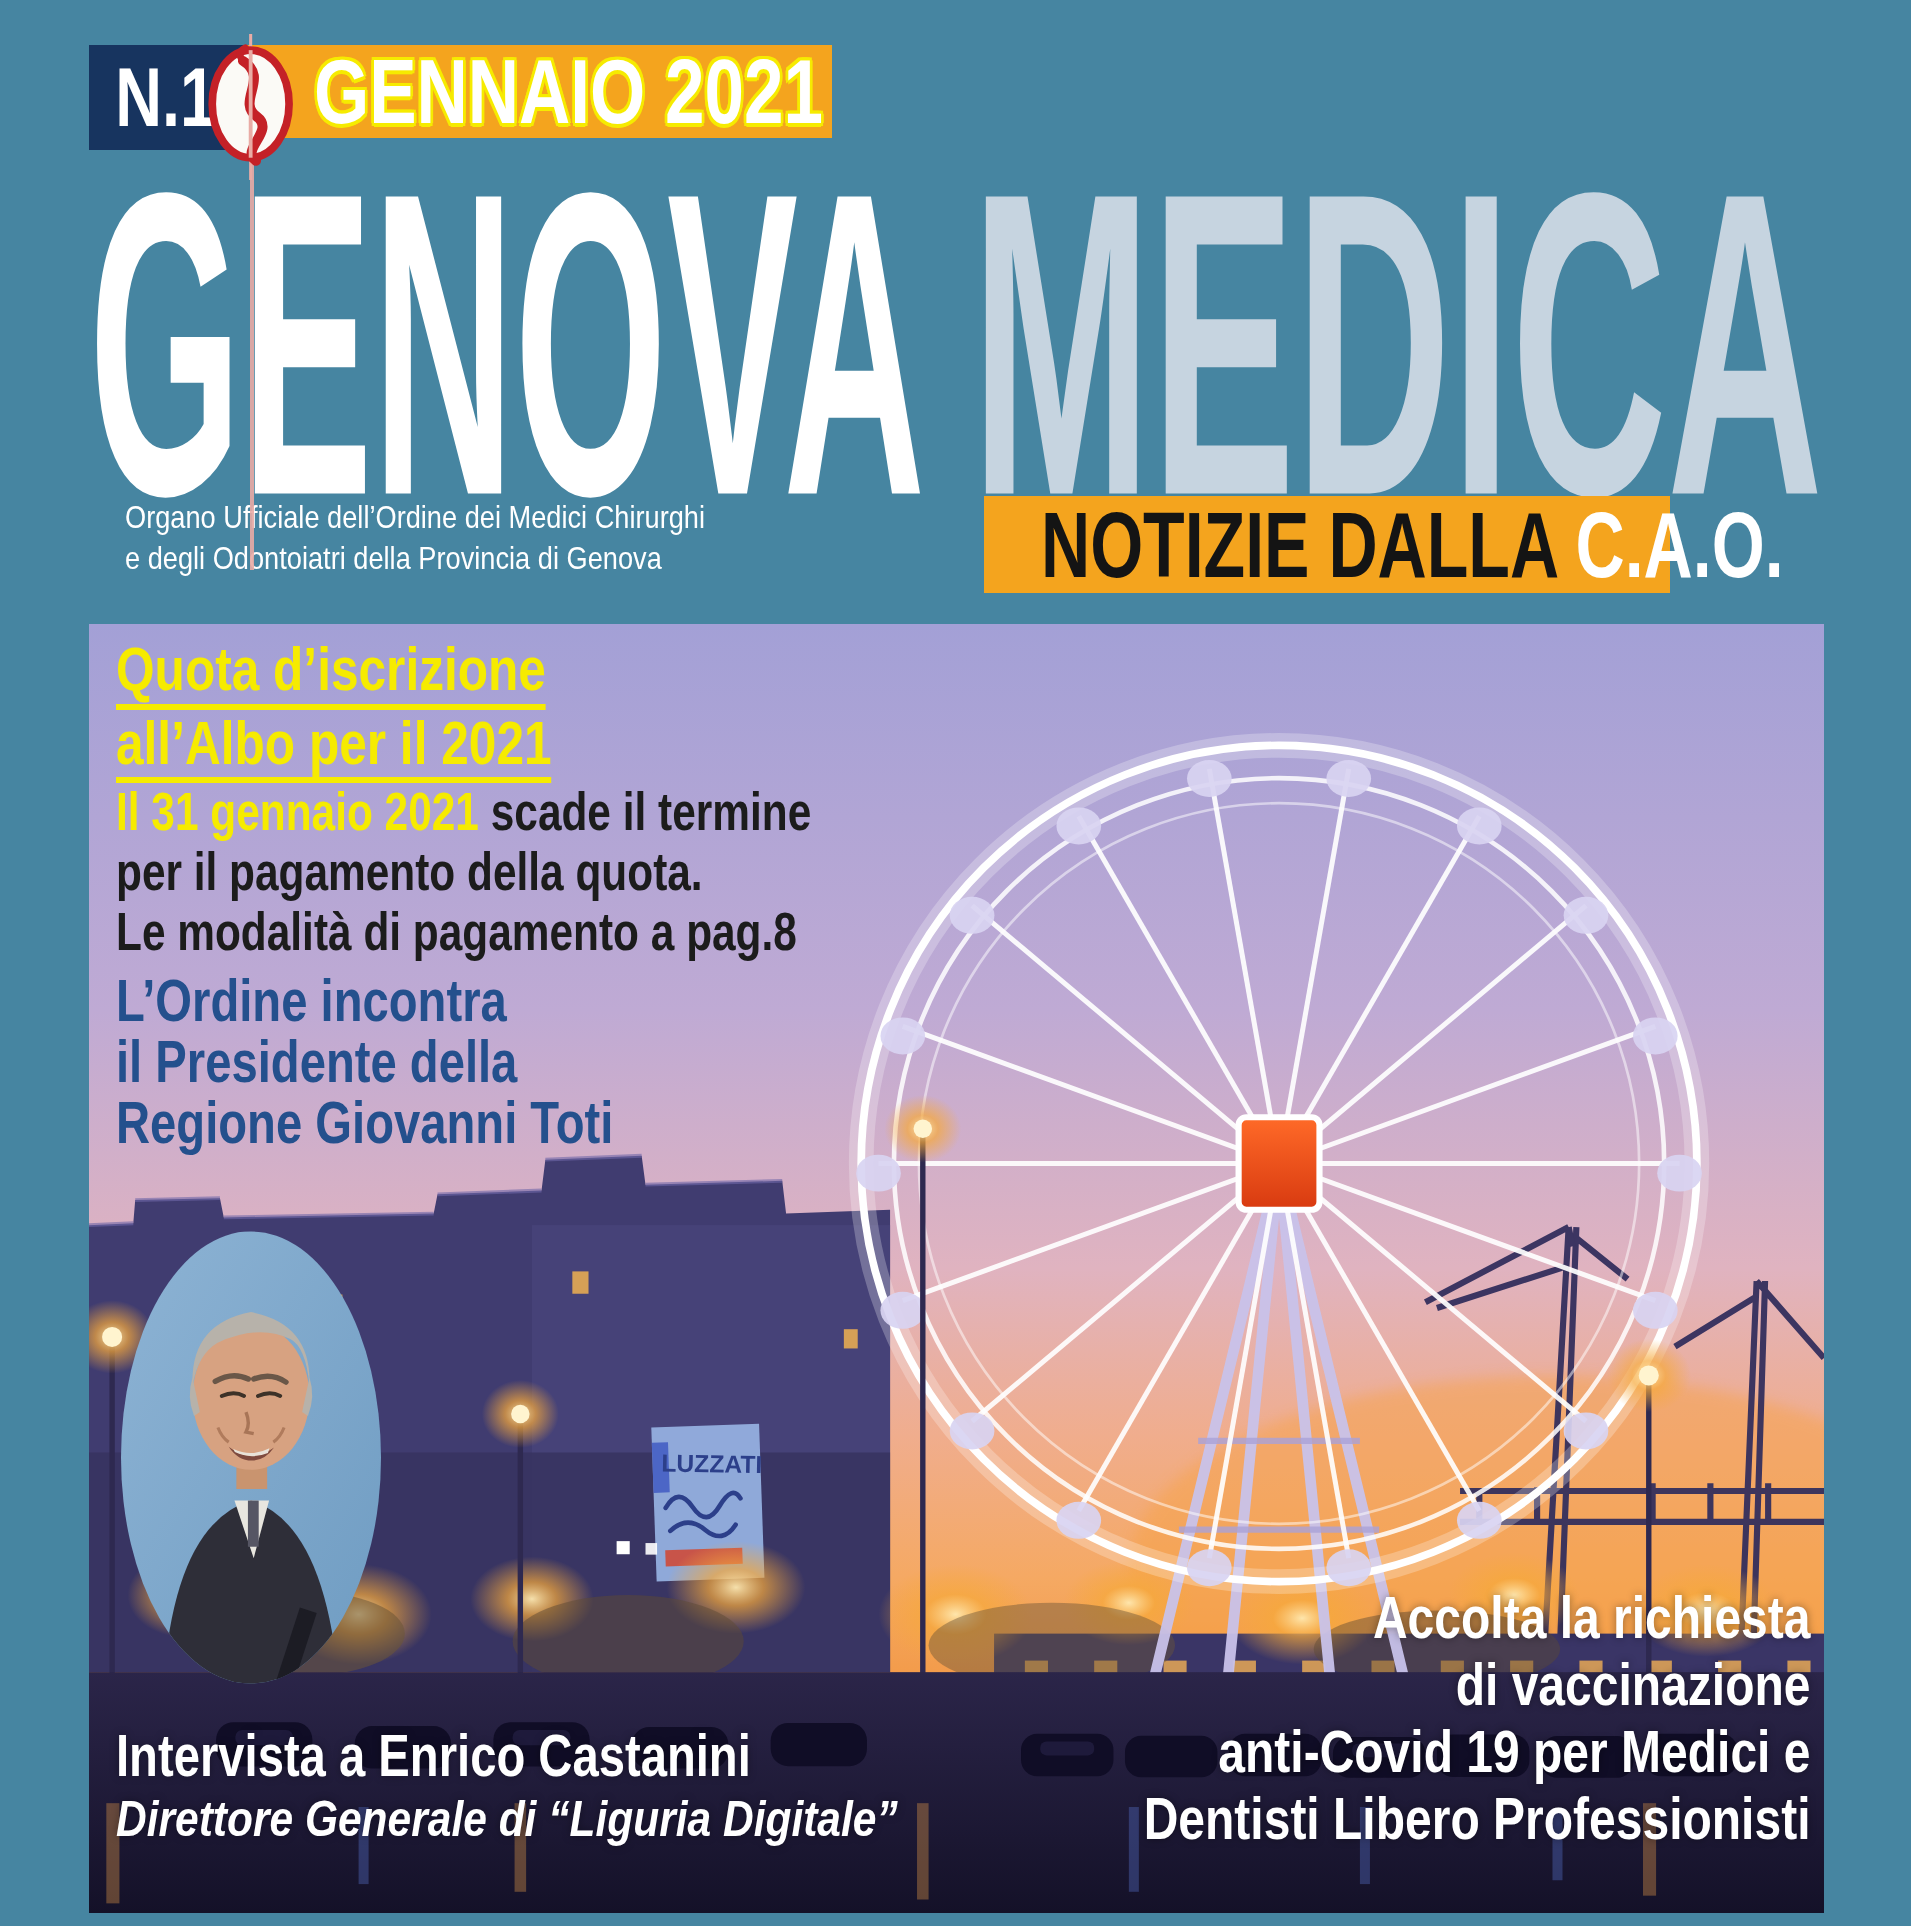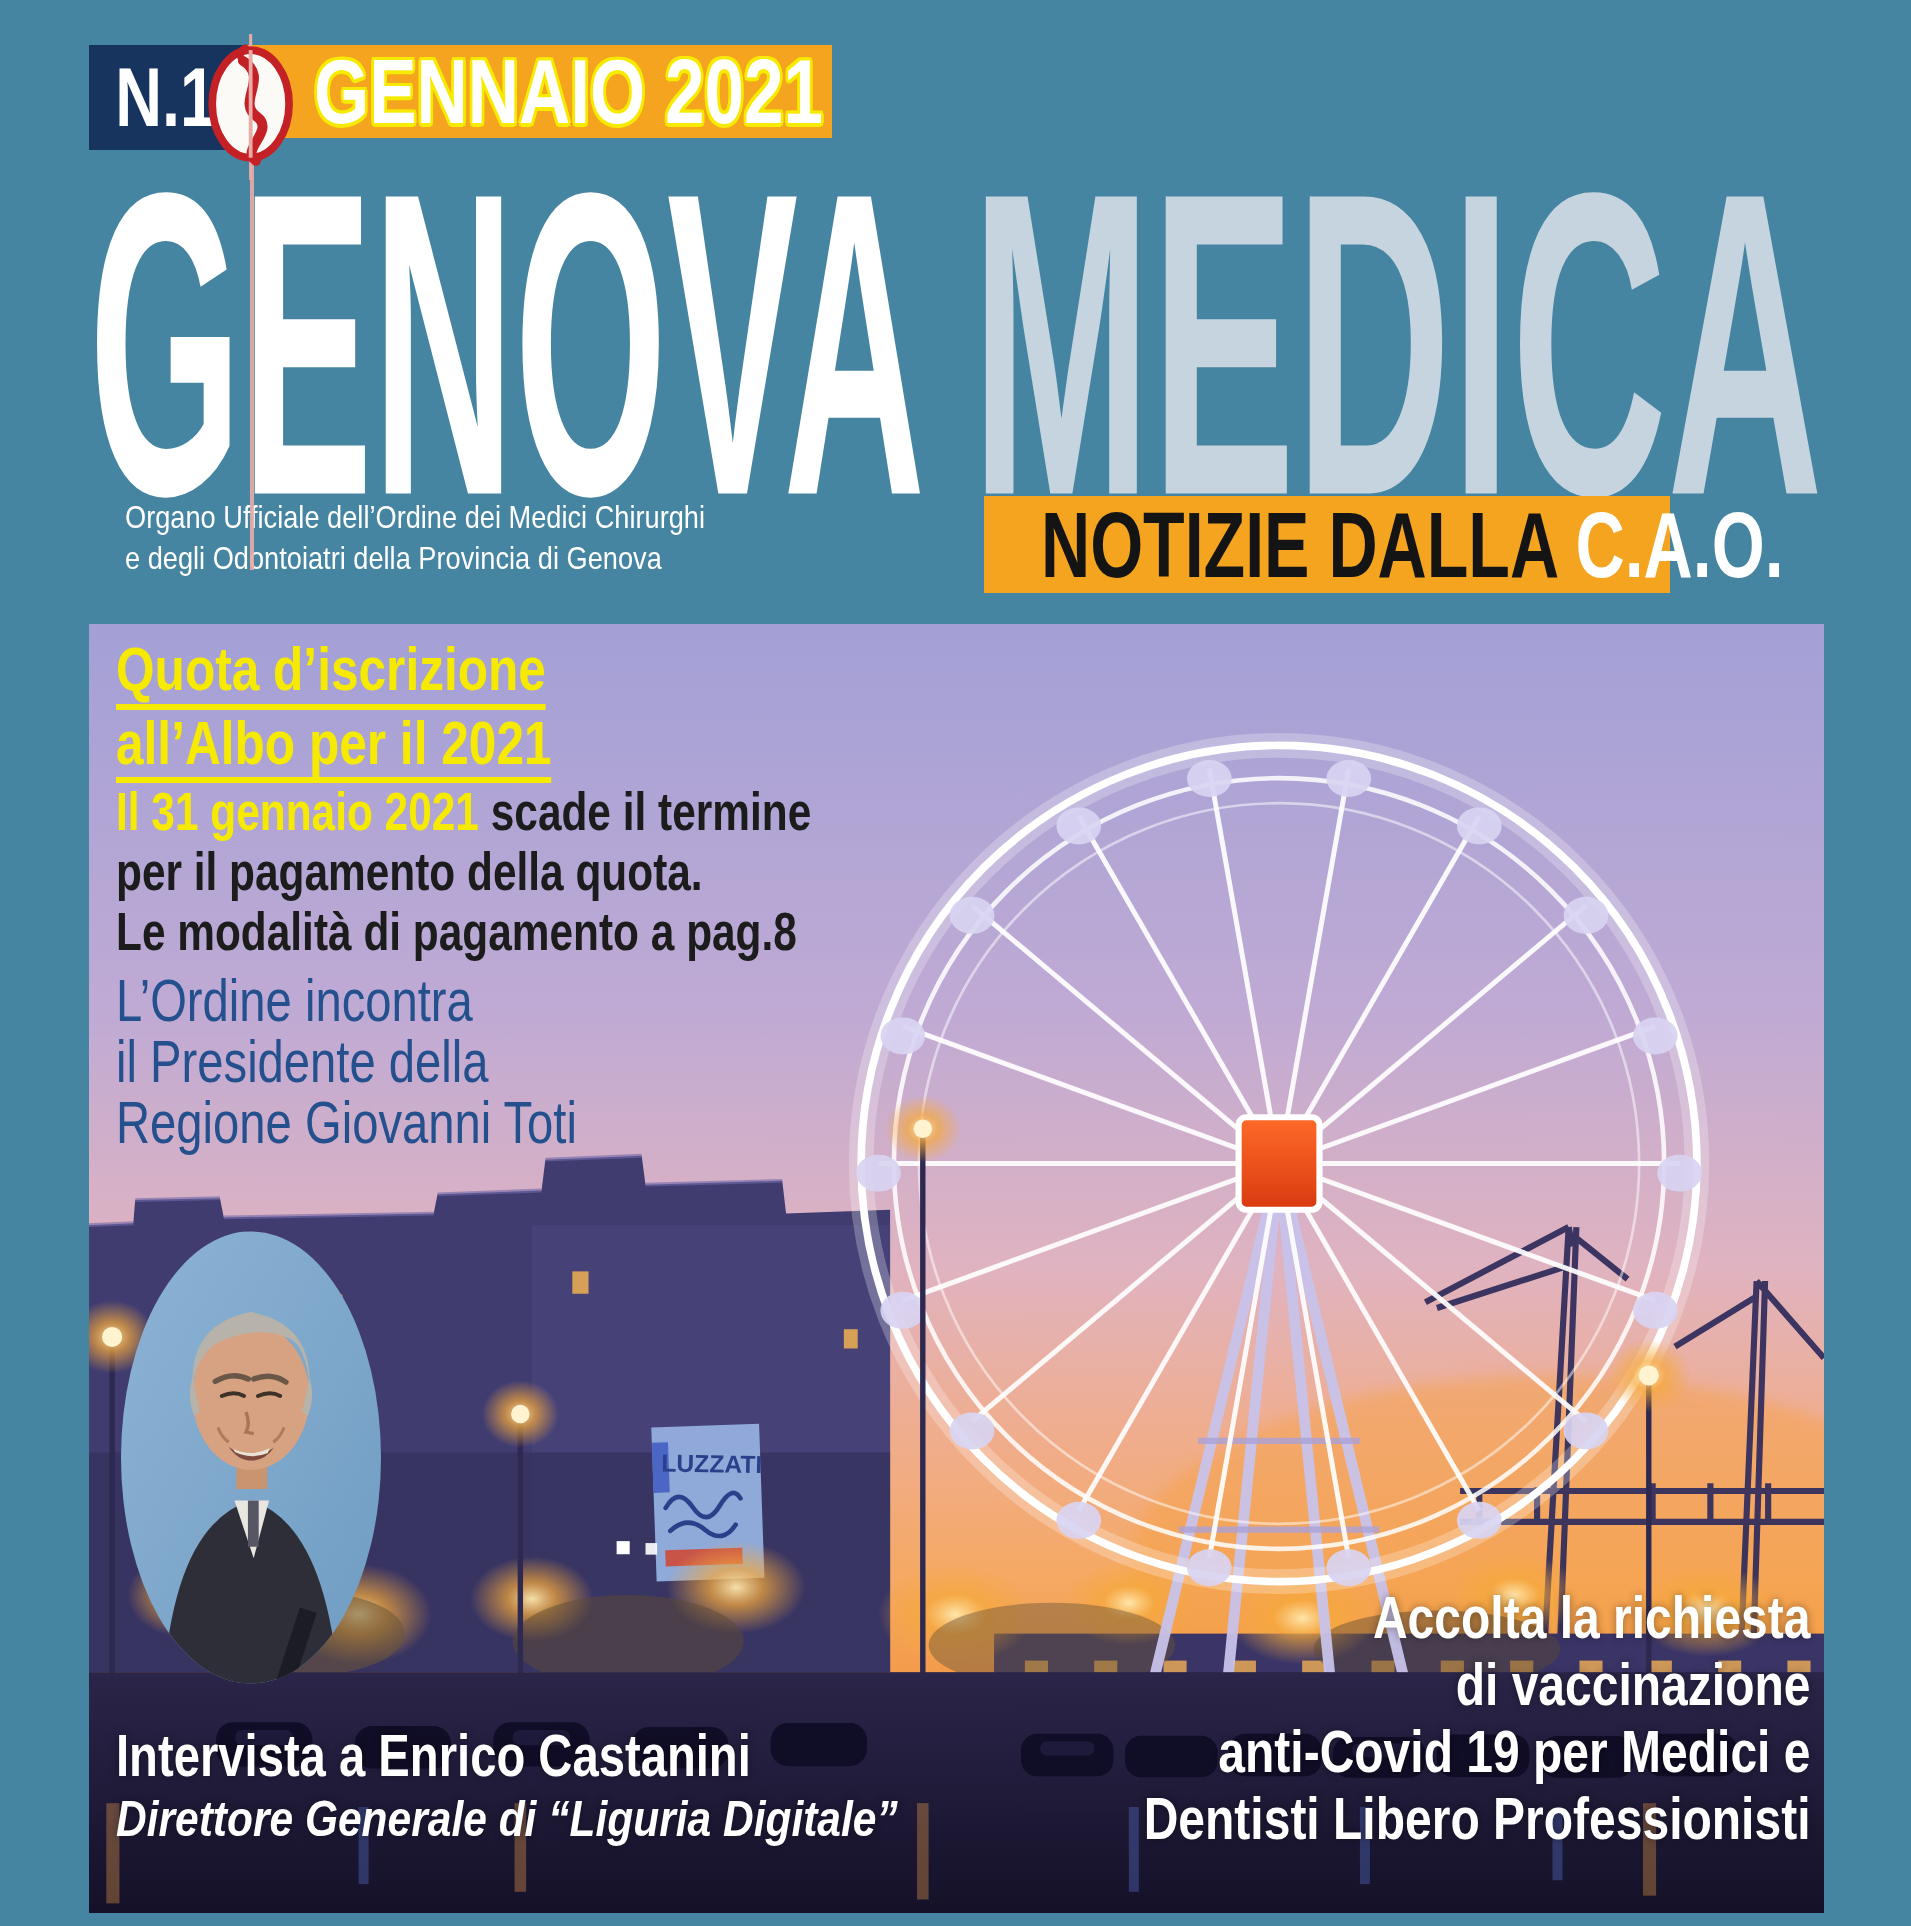--- a/index.html
+++ b/index.html
@@ -41,21 +41,21 @@
   .portrait{left:121px;top:1231px;width:260px;height:453px;z-index:2}
 
   
   .ov{z-index:3;white-space:nowrap}
   .quota-h1{left:116px;top:636px}
   .quota-h1 div{display:inline-block;font-weight:bold;font-size:62px;line-height:66px;color:var(--yellow);
     border-bottom:6.5px solid var(--yellow);padding-bottom:1.5px;transform:scaleX(.8);transform-origin:0 50%;white-space:nowrap}
   .quota-p{left:116px;top:782px;font-weight:bold}
   .quota-p div{font-size:53px;line-height:60px;color:#1c1c1c;transform:scaleX(.8);transform-origin:0 50%;white-space:nowrap}
   .quota-p .ylw{color:var(--yellow)}
-  .toti{left:116px;top:971px;color:var(--blue);font-weight:normal}
+  .toti{left:116px;top:971px;color:var(--blue);font-weight:bold}
   .toti div{font-size:59px;line-height:61px;transform:scaleX(.8);transform-origin:0 50%;white-space:nowrap}
   .voci{left:116px;top:1492px;color:#fff;font-weight:bold;text-shadow:0 0 9.2px rgba(0,0,0,.35)}
   .voci .l1{font-size:62px;line-height:77px}
   .voci .l2,.voci .l3{font-size:77px;line-height:76px}
   .voci div{transform:scaleX(.8);transform-origin:0 50%;white-space:nowrap}
   .intervista{left:116px;top:1725px;color:#fff;font-weight:bold;font-size:59px;line-height:62px;
     transform:scaleX(.8);transform-origin:0 50%;text-shadow:0 0 9.2px rgba(0,0,0,.35)}
   .direttore{left:116px;top:1792px;color:#fff;font-weight:bold;font-style:italic;font-size:50px;line-height:54px;
     transform:scaleX(.85);transform-origin:0 50%;text-shadow:0 0 9.2px rgba(0,0,0,.35)}
   .vaccine{right:101px;top:1584px;text-align:right;color:#fff;font-weight:bold;text-shadow:0 0 10px rgba(0,0,0,.4)}

